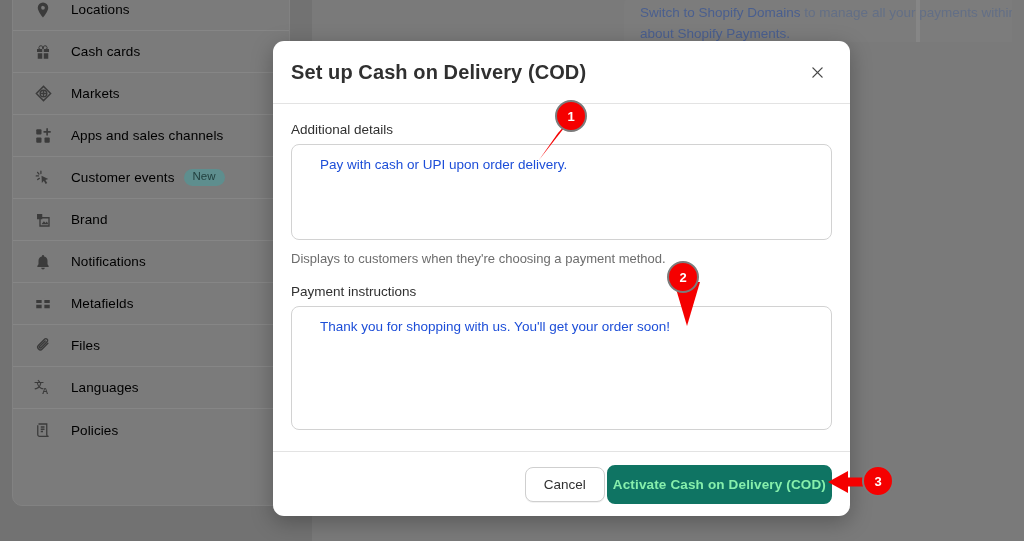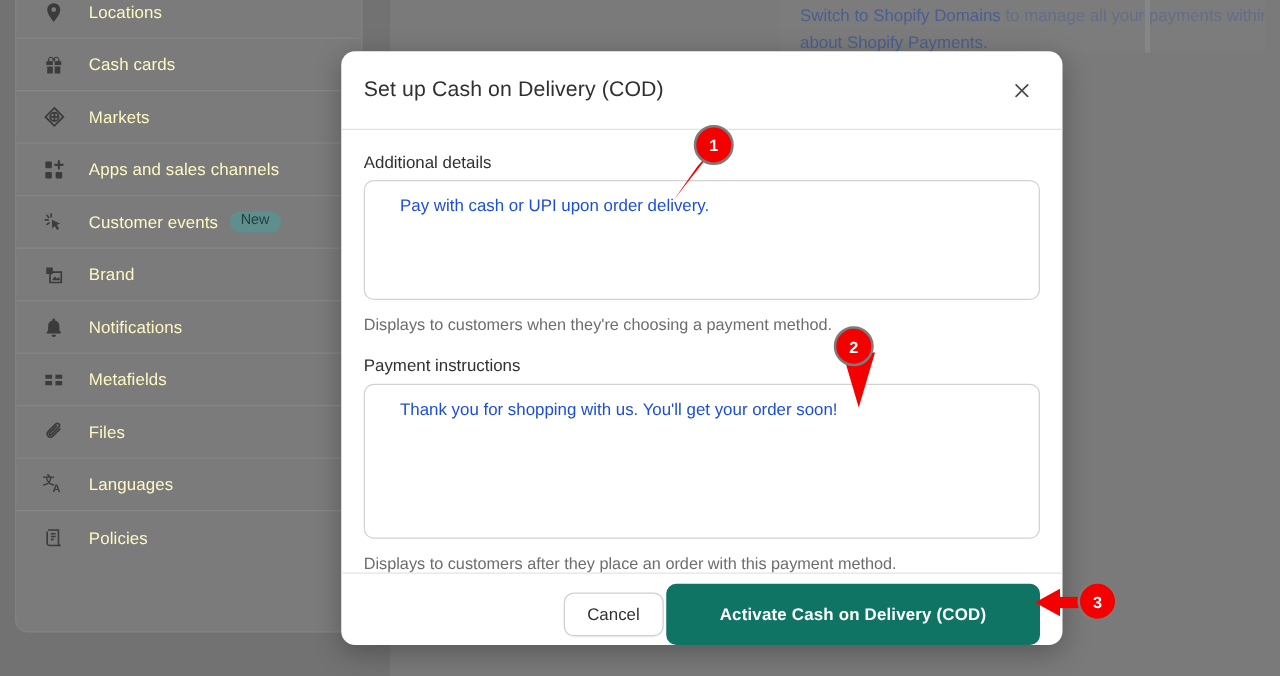--- a/index.html
+++ b/index.html
@@ -58,21 +58,21 @@
   .side-ico {
     width: 20px; height: 20px;
     margin-right: 18px;
     flex: 0 0 20px;
     display: flex; align-items: center; justify-content: center;
     color: #3b3b3b;
   }
   .side-ico svg { display:block; }
   .side-label {
     font-size: 13.5px;
-    color: #fef9c3;
+    color: #000000;
     letter-spacing: .1px;
     white-space: nowrap;
     text-align: center;
   }
   .badge-new {
     margin-left: 9px;
     background: #5e8e8e;
     color: #22403f;
     font-size: 11.5px;
     border-radius: 10px;
@@ -127,24 +127,25 @@
   .modal-header {
     height: 63px;
     flex: 0 0 63px;
     display: flex;
     align-items: center;
     padding: 0 18px 0 18px;
     border-bottom: 1px solid #e3e3e3;
     box-sizing: border-box;
   }
   .modal-title {
-    font-size: 17px;
+    font-size: 20px;
     color: #303030;
     flex: 1;
     letter-spacing: .1px;
+    font-weight: bold;
   }
   .close-btn {
     width: 30px; height: 30px;
     display: flex; align-items: center; justify-content: center;
     border-radius: 6px;
     cursor: pointer;
     color: #4a4a4a;
   }
   .modal-body {
     flex: 1;
@@ -199,24 +200,24 @@
   }
   .btn-cancel {
     background: #fff;
     border: 1px solid #cfcfcf;
     color: #303030;
     padding: 9px 18px;
     box-shadow: 0 1px 0 rgba(0,0,0,.05);
   }
   .btn-primary {
     background: #0f7463;
-    border: 7px solid #404040;
-    color: #ffffff;
+    border: 2px solid #404040;
+    color: #86efac;
     font-weight: bold;
-    padding: 10px 36px;
+    padding: 10px 4px;
     letter-spacing: .15px;
   }
 
   
   .marker {
     position: absolute;
     width: 32px; height: 32px;
     border-radius: 50%;
     background: #f50000;
     border: 2px solid #7b7b7b;
@@ -381,21 +382,20 @@
     </div>
 
     <div class="modal-body">
 
       <div class="field-label">Additional details</div>
       <textarea class="textarea textarea-1" placeholder="" style="">Pay with cash or UPI upon order delivery.</textarea>
       <div class="help-text">Displays to customers when they're choosing a payment method.</div>
 
       <div class="field-label">Payment instructions</div>
       <textarea class="textarea textarea-2" placeholder="" style="">Thank you for shopping with us. You'll get your order soon!</textarea>
-      <div class="help-text last">Displays to customers after they place an order with this payment method.</div>
 
     </div>
 
     <div class="modal-footer">
       <button class="btn btn-cancel">Cancel</button>
       <button class="btn btn-primary" style="background: rgb(15, 116, 99); border-color: rgb(15, 116, 99);">Activate Cash on Delivery (COD)</button>
     </div>
 
   </div>
 

